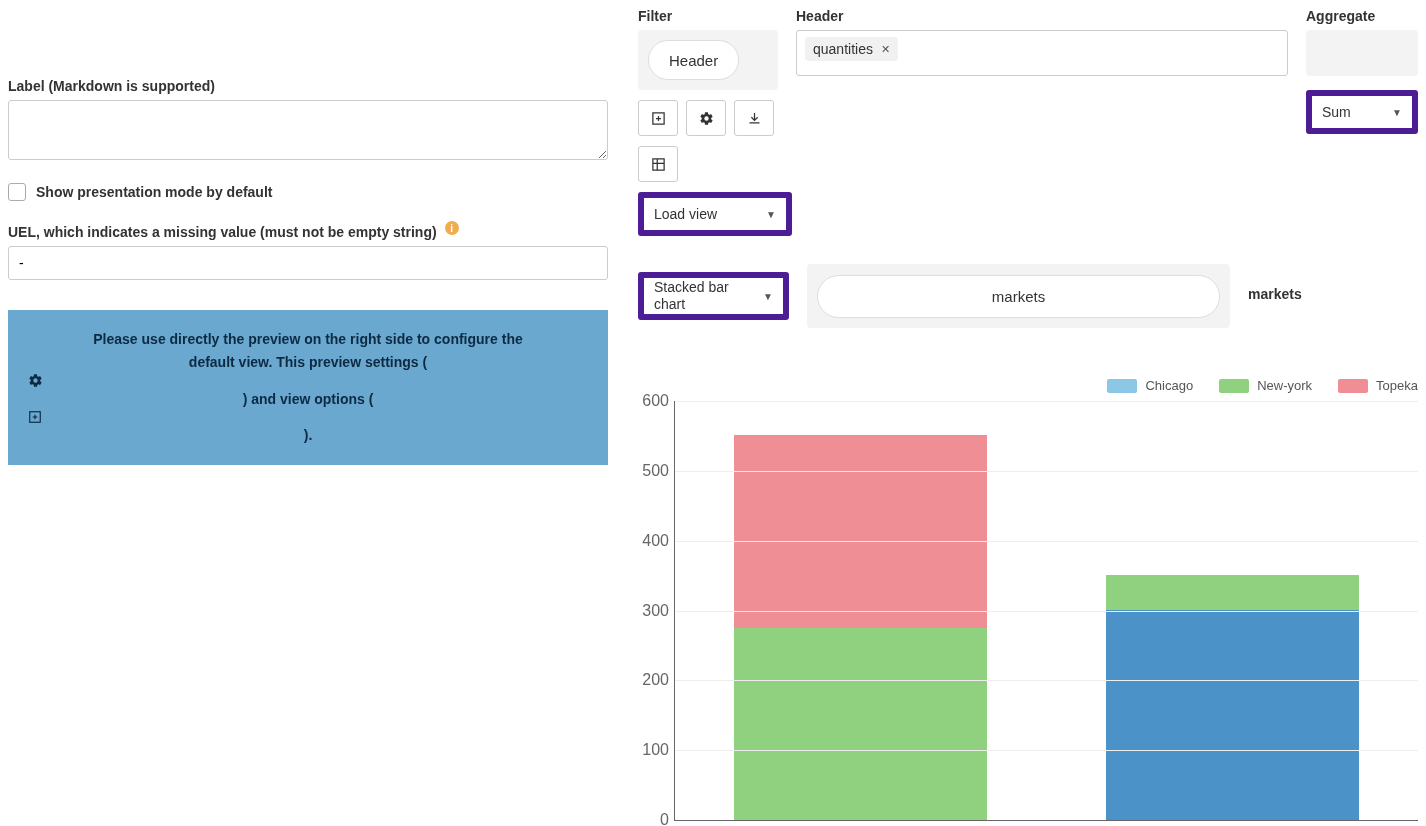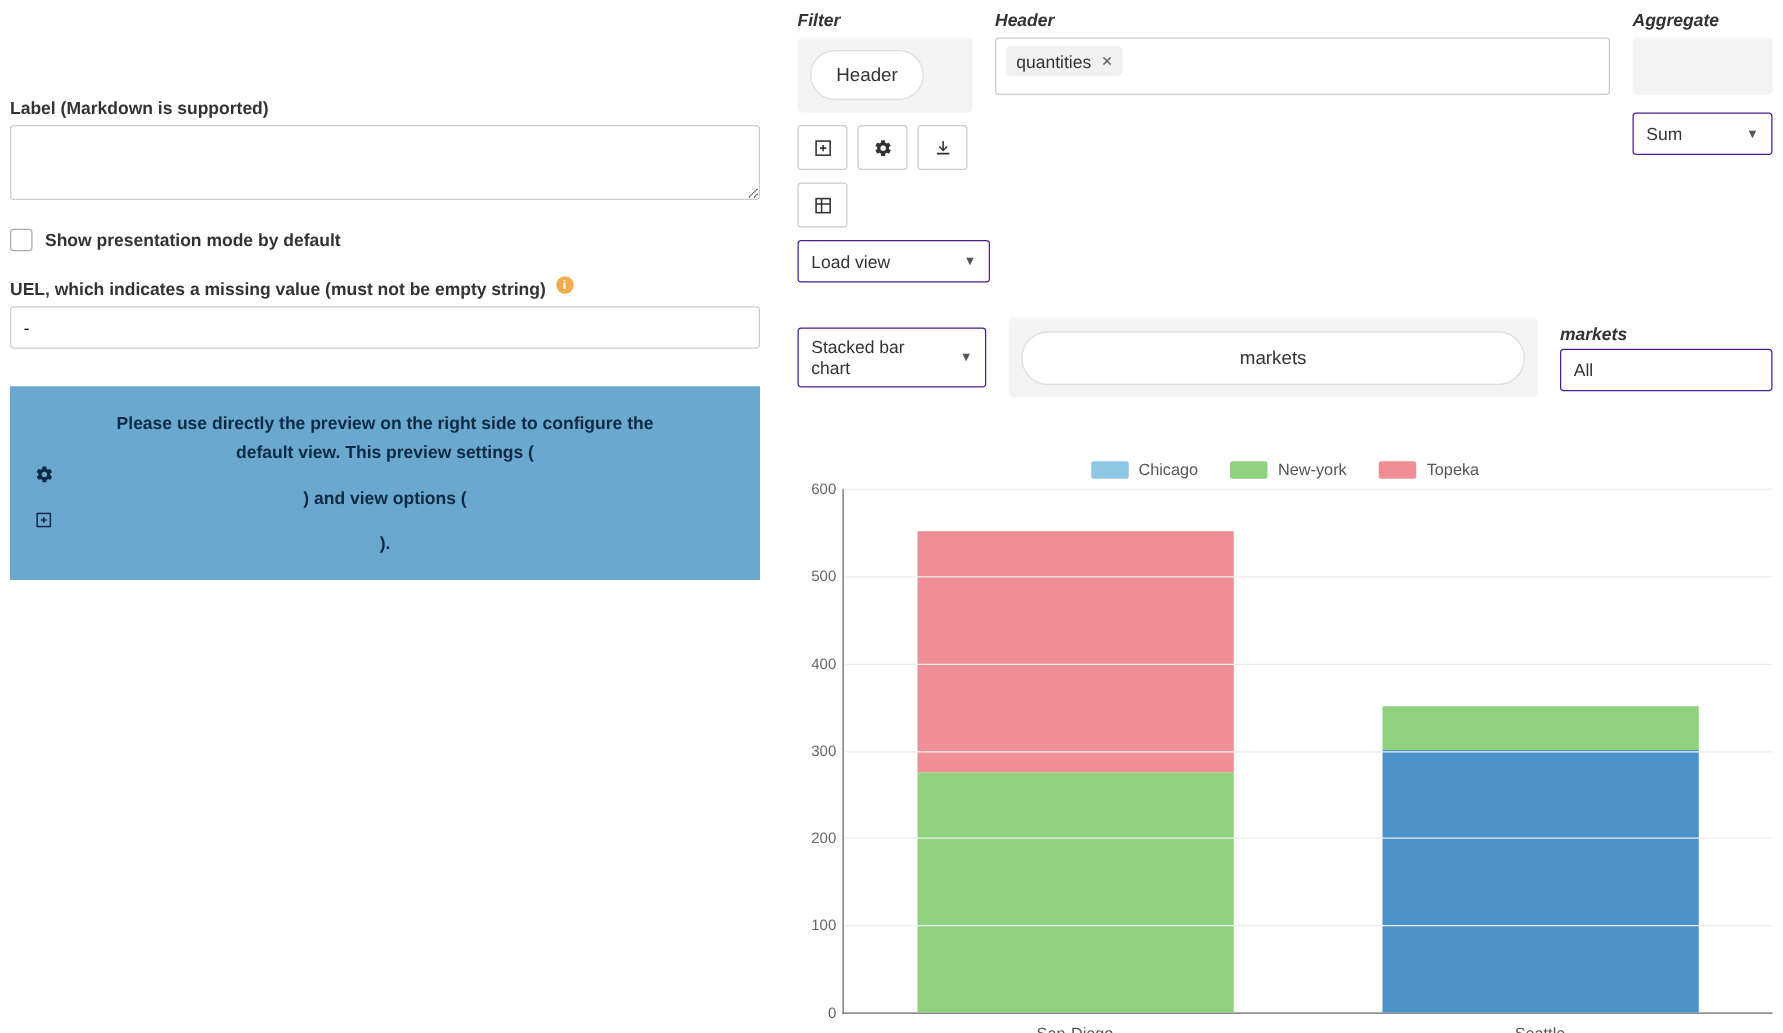--- a/index.html
+++ b/index.html
@@ -41,21 +41,21 @@
 
   .callout {
     margin-top: 30px; background: #6aa8d0; color: #0c2a42;
     padding: 18px 20px; text-align: center; font-weight: 700; line-height: 1.6;
   }
   .callout svg { vertical-align: middle; }
 
   
   .top-grid { display: flex; gap: 18px; align-items: flex-start; }
   .section { }
-  .sec-title { font-weight: 700; margin-bottom: 6px; font-style: italic; }
+  .sec-title { font-weight: 700; margin-bottom: 6px; }
   .drop-zone {
     background: #f3f3f3; border-radius: 4px; padding: 10px; min-height: 54px;
     display: flex; align-items: center; gap: 8px; flex-wrap: wrap;
   }
   .pill {
     background: #fff; border: 1px solid #ddd; border-radius: 24px;
     padding: 10px 20px; font-size: 15px; color: #333;
     display: inline-flex; align-items: center; justify-content: center;
     min-height: 40px;
   }
@@ -68,21 +68,21 @@
     display: inline-flex; align-items: center; gap: 8px; font-size: 14px; color: #333;
   }
   .tag-x { font-size: 11px; color: #555; cursor: pointer; }
 
   .icon-btn-row { display: flex; gap: 8px; margin-top: 10px; }
   .icon-btn {
     width: 40px; height: 36px; border: 1px solid #ccc; border-radius: 3px;
     display: flex; align-items: center; justify-content: center; cursor: pointer; background: #fff;
   }
   .select {
-    border: 1px solid #4c1d95; border-radius: 3px; padding: 8px 10px;
+    border: 6px solid #4c1d95; border-radius: 3px; padding: 8px 10px;
     display: flex; align-items: center; justify-content: space-between; gap: 10px;
     background: #fff; cursor: pointer; min-width: 112px;
   }
   .select .caret { font-size: 10px; color: #555; }
 
   .mid-row { display: flex; gap: 18px; align-items: center; margin-top: 28px; }
   .markets-pill-zone {
     background: #f3f3f3; border-radius: 4px; padding: 8px 10px; min-height: 64px;
     flex: 1; display: flex; align-items: center;
   }
@@ -92,26 +92,26 @@
   }
   .markets-filter { }
   .markets-filter .sec-title { margin-bottom: 4px; font-weight: 700; }
 
   
   .chart-row { display: flex; gap: 18px; margin-top: 50px; align-items: flex-start; }
   .row-hdr-slot {
     background: #f3f3f3; border-radius: 4px; padding: 10px; width: 140px; display: flex; align-items: center;
   }
   .chart-wrap { flex: 1; }
-  .legend { display: flex; gap: 26px; justify-content: center; margin-bottom: 8px; font-size: 13px; color: #555; }
+  .legend { display: flex; gap: 26px; justify-content: flex-end; margin-bottom: 8px; font-size: 13px; color: #555; }
   .legend-item { display: flex; align-items: center; gap: 8px; }
   .swatch { width: 30px; height: 14px; border-radius: 2px; }
   .plot { position: relative; height: 420px; border-left: 1px solid #666; border-bottom: 1px solid #666; margin-left: 36px; }
   .grid-line { position: absolute; left: 0; right: 0; border-top: 1px solid #eee; }
-  .y-tick { position: absolute; left: -36px; width: 30px; text-align: right; font-size: 12px; color: #666; transform: translateY(-50%); }
+  .y-tick { position: absolute; left: -36px; width: 30px; text-align: right; font-size: 16px; color: #666; transform: translateY(-50%); }
   .bars { position: absolute; inset: 0; display: flex; }
   .bar-slot { flex: 1; position: relative; display: flex; justify-content: center; align-items: flex-end; }
   .bar { width: 68%; position: relative; display: flex; flex-direction: column-reverse; }
   .seg { width: 100%; }
   .x-labels { display: flex; margin-left: 36px; }
   .x-label { flex: 1; text-align: center; font-size: 13px; color: #555; padding-top: 8px; }
 
   svg { display: block; }
 </style>
 </head>
@@ -209,23 +209,20 @@
     <div class="mid-row">
       <div class="select" style="width:151px; height:48px">
         <span style="line-height:1.2">Stacked bar chart</span>
         <span class="caret">▼</span>
       </div>
       <div class="markets-pill-zone">
         <div class="markets-pill">markets</div>
       </div>
       <div class="markets-filter" style="width:170px">
         <div class="sec-title">markets</div>
-        <div class="select">
-          <span>All</span>
-        </div>
       </div>
     </div>
 
     <div class="chart-row">
 
       <div class="chart-wrap">
         <div class="legend" id="legend">
             <div class="legend-item">
               <div class="swatch" style="background: rgb(140, 200, 230);"></div>
               <span>Chicago</span>

